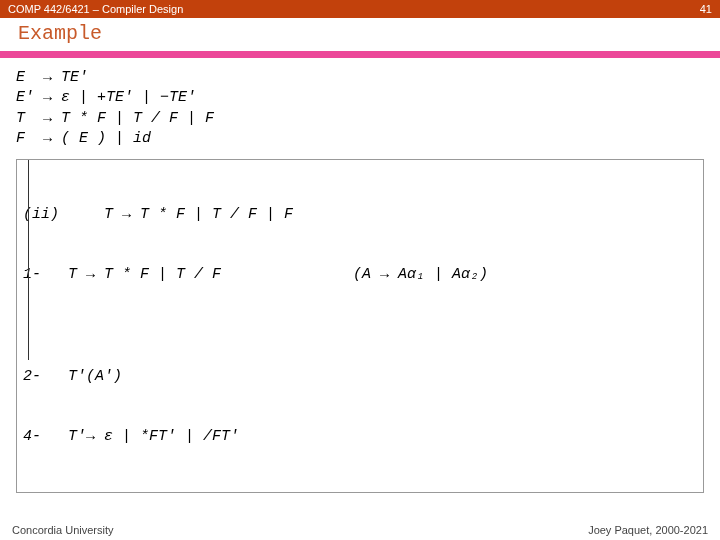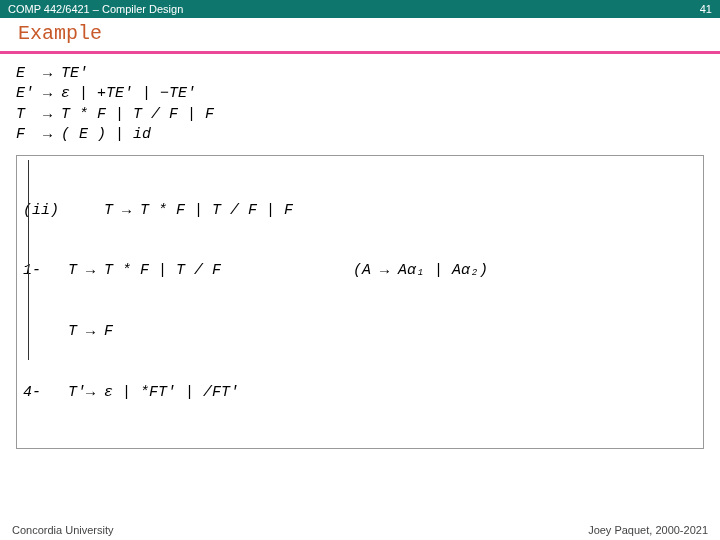--- a/index.html
+++ b/index.html
@@ -5,32 +5,32 @@
   * { margin: 0; padding: 0; box-sizing: border-box; }
   body {
     width: 720px;
     height: 540px;
     font-family: "Segoe UI", Arial, sans-serif;
     background: #fff;
     position: relative;
     overflow: hidden;
   }
   .topbar {
-    background: #0f766e;
+    background: #c2410c;
     color: #fff;
     height: 18px;
     display: flex;
     justify-content: space-between;
     align-items: center;
     padding: 0 8px;
     font-size: 11px;
   }
   .title-row {
     background: #fff;
-    border-bottom: 3px solid #ec4899;
+    border-bottom: 7px solid #ec4899;
     padding: 4px 0 6px 18px;
   }
   .title-row .title {
     color: #c85a2a;
     font-size: 20px;
     font-family: "Courier New", monospace;
   }
   .content {
     padding: 10px 16px 0 16px;
     font-family: "Courier New", monospace;
@@ -91,21 +91,22 @@
 F  → ( E ) | id</div>
 
   <div class="vline"></div>
 
   <div class="ii-box">
     <div class="ii-row">
       <div class="ii-left"><span>(ii)</span><span>     T → T * F | T / F | F</span></div>
       <div class="ii-right"></div>
     </div>
     <div class="ii-row"><div class="ii-left">1-   T → T * F | T / F</div><div class="ii-right">(A → Aα₁ | Aα₂)</div></div>
-    <div class="ii-row"><div class="ii-left">     T → F</div></div>
+    <div class="ii-row"></div>
+    <div class="ii-row"><div class="ii-left">2-   T'(A')</div><div class="ii-right"></div></div>
     <div class="ii-row"><div class="ii-left">4-   T'→ ε | *FT' | /FT'</div></div>
   </div>
 
 </div>
 
 <div class="footer">
   <span>Concordia University</span>
   <span>Joey Paquet, 2000-2021</span>
 </div>
 

